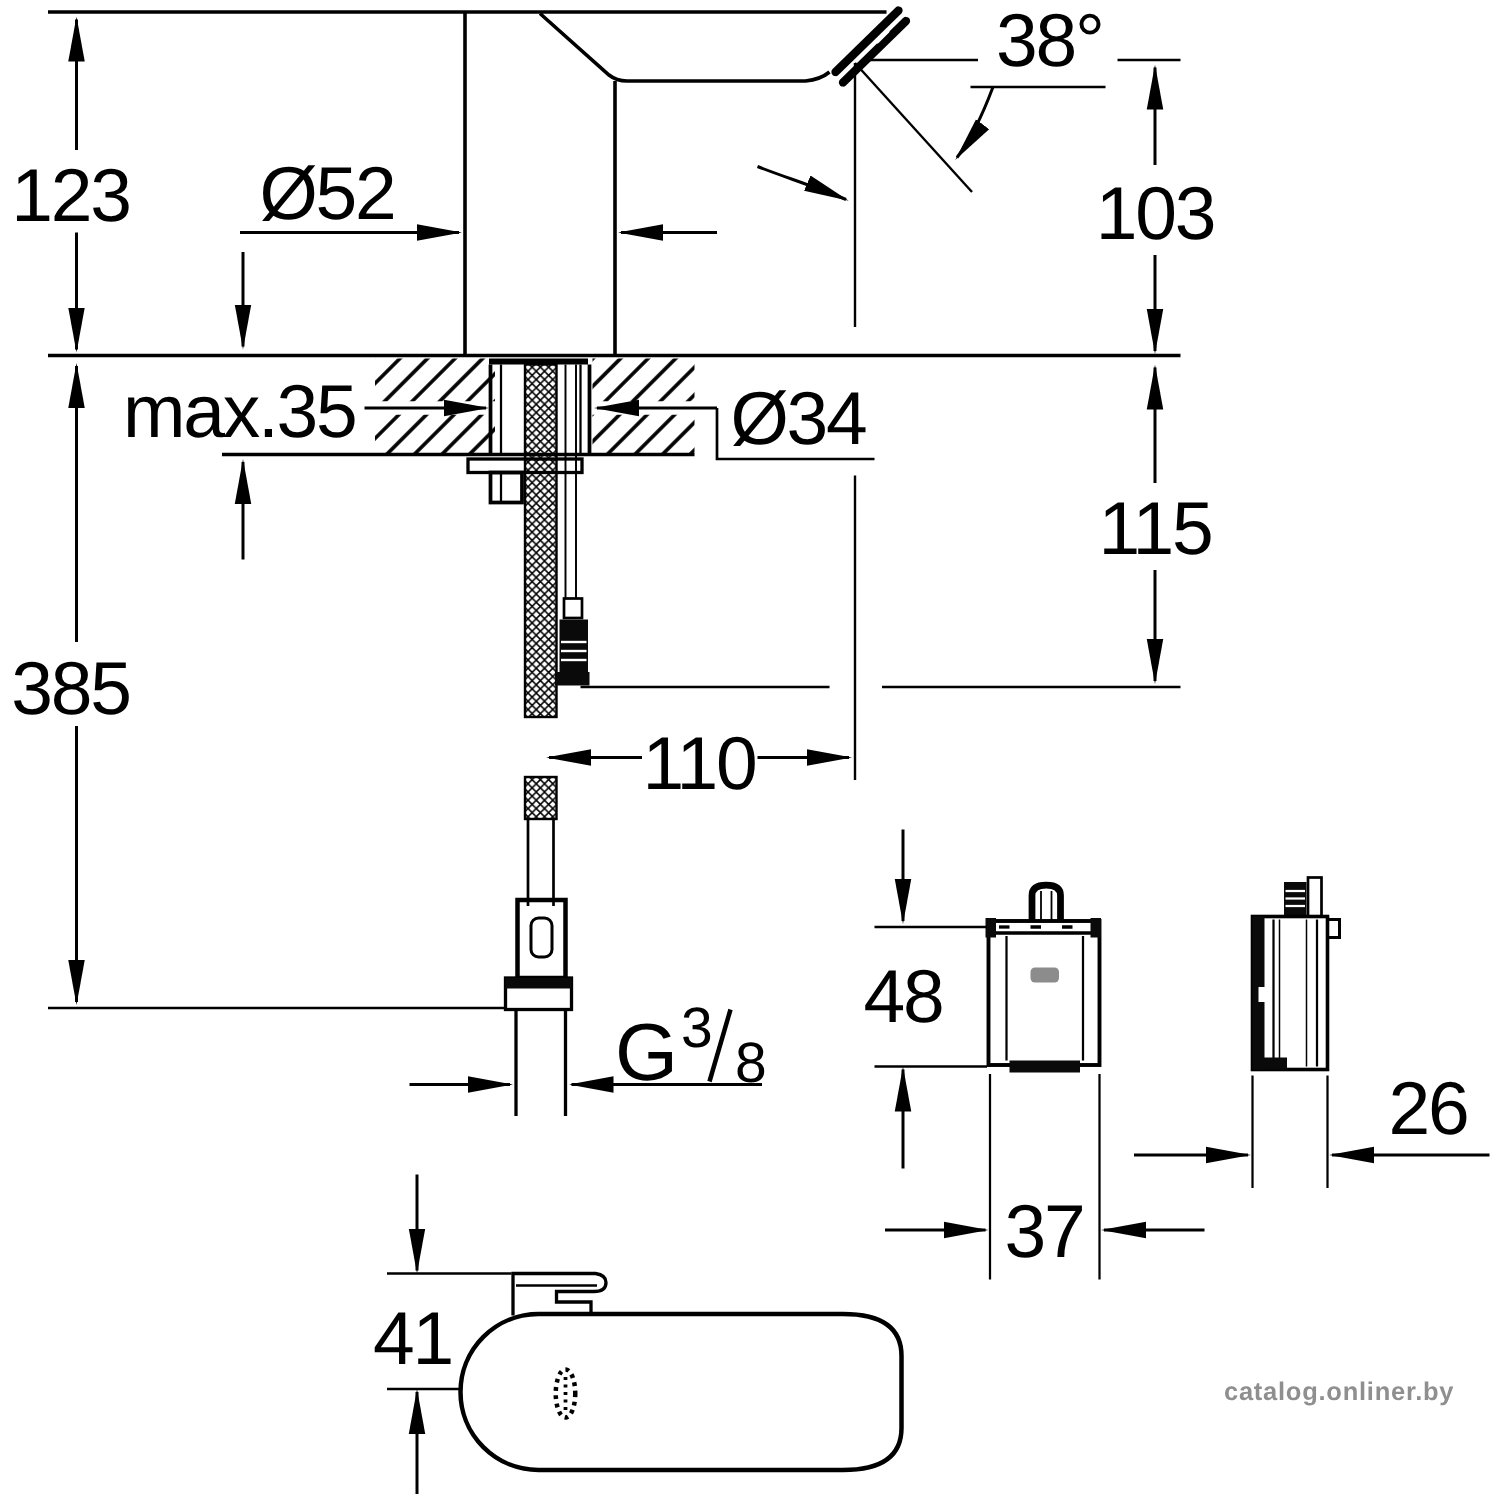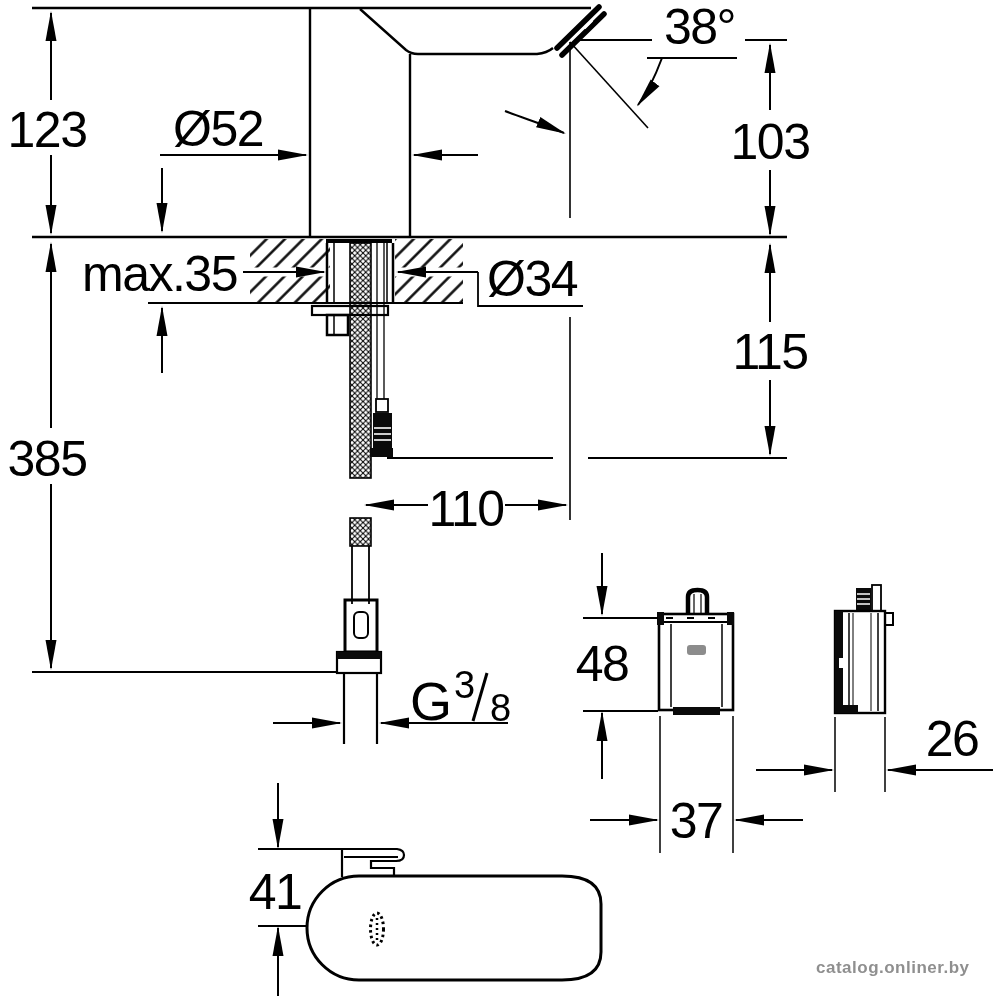--- a/index.html
+++ b/index.html
@@ -2,21 +2,21 @@
 <html><head>
 <meta charset="utf-8">
 <style>
   html,body{margin:0;padding:0;background:#fff;}
   #stage{position:relative;width:1000px;height:1000px;background:#ffffff;overflow:hidden;
          font-family:"Liberation Sans", sans-serif;}
   svg{position:absolute;left:0;top:0;}
   text.dim{font-family:"Liberation Sans", sans-serif;font-size:50px;fill:#000;letter-spacing:-1.5px;}
   text.dim-small{font-family:"Liberation Sans", sans-serif;font-size:38px;fill:#000;letter-spacing:-1px;}
   text.dim-g{font-family:"Liberation Sans", sans-serif;font-size:54px;fill:#000;}
-  #watermark{position:absolute;left:816px;top:958px;font-size:17px;font-weight:bold;
+  #watermark{position:absolute;left:816px;top:918px;font-size:17px;font-weight:bold;
              color:#8f8f8f;letter-spacing:.5px;
              text-shadow:0 0 3px #fff,0 0 4px #fff,0 0 6px #fff;}
 </style>
 </head>
 <body>
 
 <div id="stage">
 <svg width="1000" height="1000" viewBox="0 0 1000 1000">
   <defs>
     <marker id="ah" viewBox="0 0 30 13" refX="28" refY="6.5" markerWidth="30" markerHeight="13" orient="auto" markerUnits="userSpaceOnUse">

